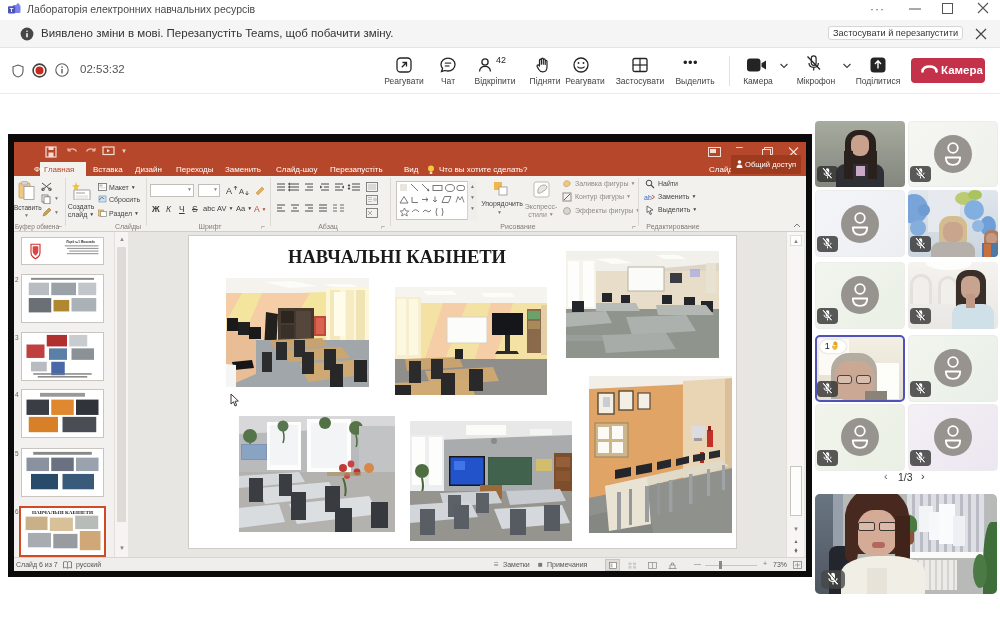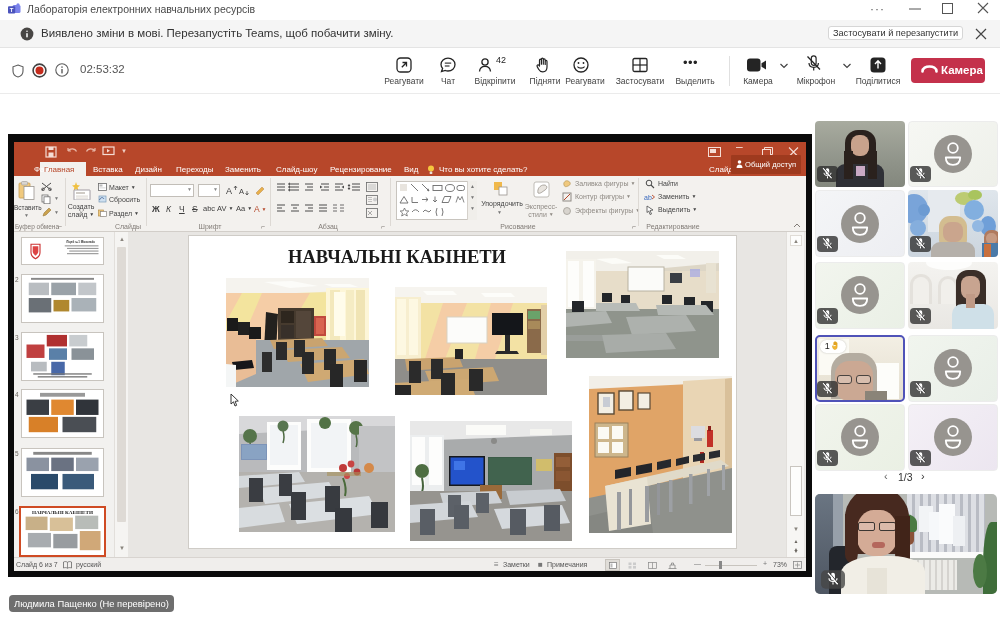--- a/index.html
+++ b/index.html
@@ -185,21 +185,21 @@
       <div class="abs" style="left:0;top:20px;width:792px;height:14px;background:#b7472a;"></div>
       <div class="abs" style="left:25.5px;top:20px;width:46px;height:14px;background:#f3f1ee;"></div>
       <div class="abs" style="left:0;top:20px;width:792px;height:14px;font-size:8px;color:#fff;">
         <span class="abs" style="left:20px;top:3px;">Файл</span>
         <span class="abs" style="left:30px;top:3px;color:#b7472a;">Главная</span>
         <span class="abs" style="left:79px;top:3px;">Вставка</span>
         <span class="abs" style="left:121px;top:3px;">Дизайн</span>
         <span class="abs" style="left:162px;top:3px;">Переходы</span>
         <span class="abs" style="left:211px;top:3px;">Заменить</span>
         <span class="abs" style="left:262px;top:3px;">Слайд-шоу</span>
-        <span class="abs" style="left:316px;top:3px;">Рецензирование</span>
+        <span class="abs" style="left:316px;top:3px;">Перезапустіть</span>
         <span class="abs" style="left:390px;top:3px;">Вид</span>
         <svg class="abs" style="left:413px;top:3px;" width="8" height="10" viewBox="0 0 8 10">
             <circle cx="4" cy="3.5" r="3" fill="#f5c73e"></circle>
             <rect x="2.7" y="6.5" width="2.6" height="2.6" rx="0.6" fill="#e8e0d8"></rect>
           </svg>
         <span class="abs" style="left:425px;top:3px;">Что вы хотите сделать?</span>
         <span class="abs" style="left:695px;top:3px;">Слайд</span>
       </div>
       <div class="abs" style="left:717px;top:13px;width:70px;height:19px;background:#9e3a1e;border-radius:1px;color:#fff;font-size:7.6px;line-height:19px;text-align:center;white-space:nowrap;"><svg style="display:inline-block;vertical-align:-1px" width="7" height="8" viewBox="0 0 7 8">
             <circle cx="3.5" cy="2" r="1.8" fill="#fff"></circle>
@@ -1004,15 +1004,14 @@
       <circle cx="19" cy="19" r="19" fill="#97948f"></circle>
       <circle cx="19" cy="13" r="4.8" fill="none" stroke="#fff" stroke-width="1.8"></circle>
       <path d="M11.8 22.5 H26.2 C26.2 27.3 23.6 29.8 19 29.8 C14.4 29.8 11.8 27.3 11.8 22.5 Z" fill="none" stroke="#fff" stroke-width="1.8" stroke-linejoin="round"></path>
     </svg>
   <svg class="abs avat" style="left:933.5px;top:418px;" width="38" height="38" viewBox="0 0 38 38">
       <circle cx="19" cy="19" r="19" fill="#97948f"></circle>
       <circle cx="19" cy="13" r="4.8" fill="none" stroke="#fff" stroke-width="1.8"></circle>
       <path d="M11.8 22.5 H26.2 C26.2 27.3 23.6 29.8 19 29.8 C14.4 29.8 11.8 27.3 11.8 22.5 Z" fill="none" stroke="#fff" stroke-width="1.8" stroke-linejoin="round"></path>
     </svg>
 
-  <div class="abs" style="left:9px;top:594.5px;height:17px;background:#6e6e6e;border-radius:4px;color:#fff;font-size:9.4px;line-height:17px;padding:0 5px;">Людмила Пащенко (Не перевірено)</div>
 
 </div>
 
 </body></html>

